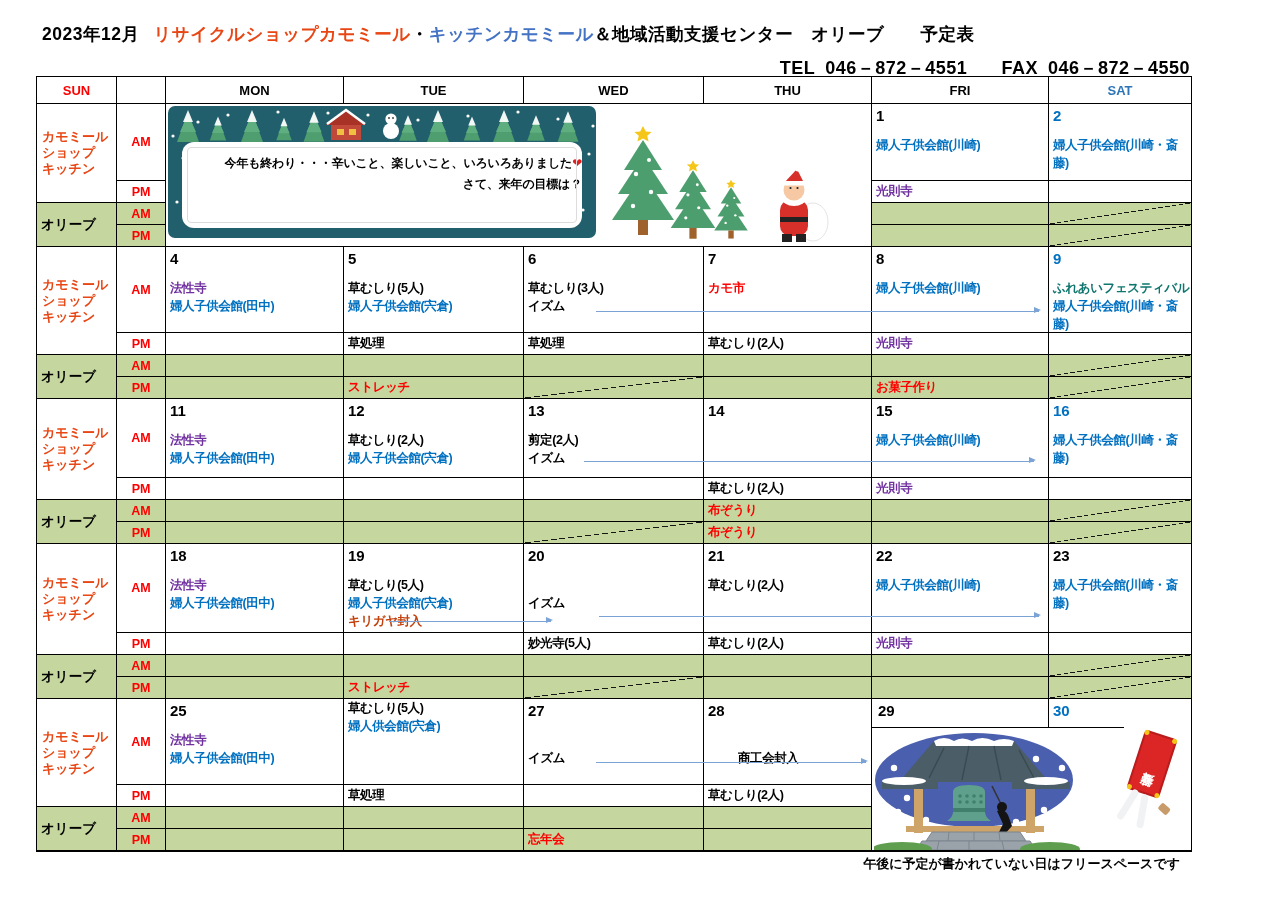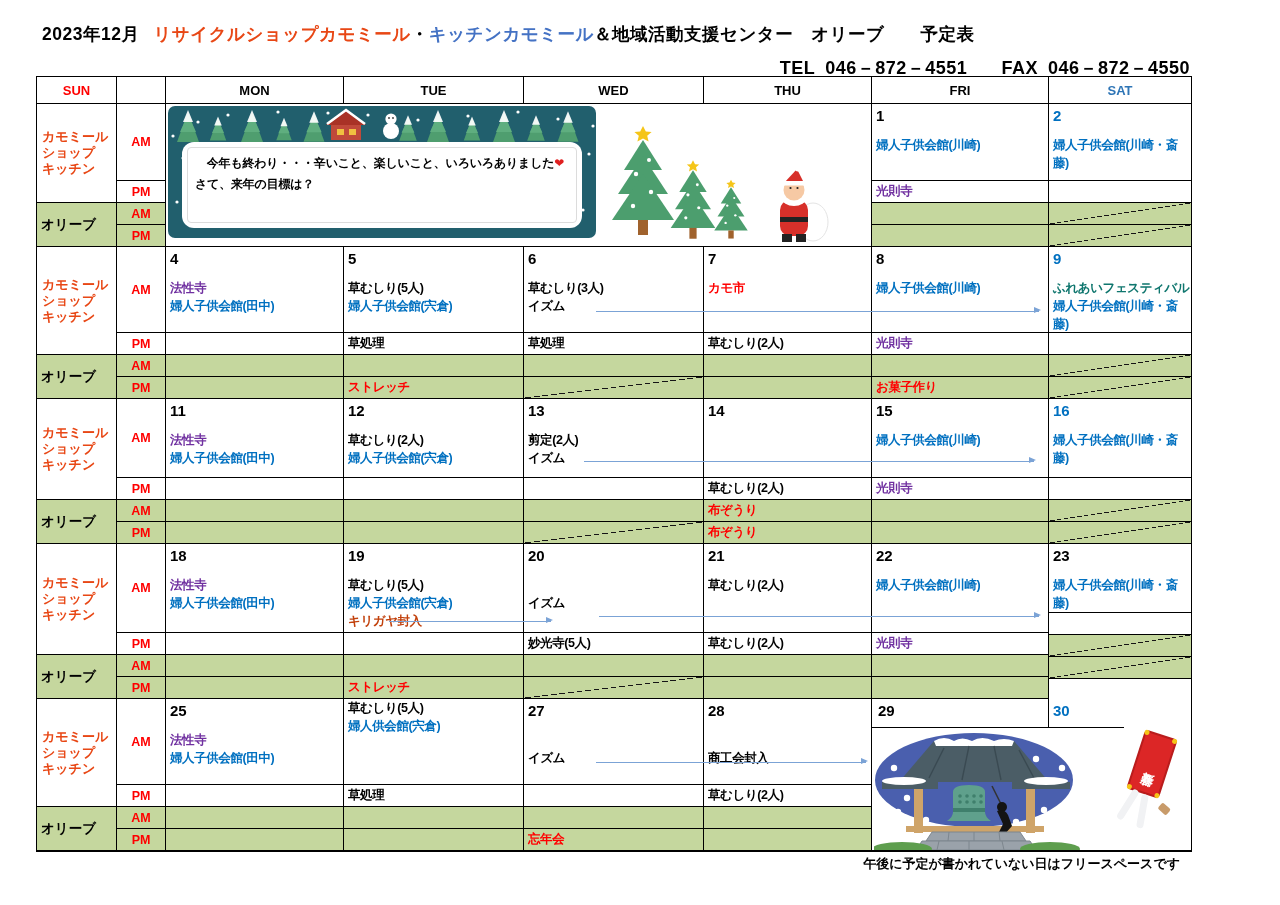--- a/index.html
+++ b/index.html
@@ -97,21 +97,21 @@
             <div class="kline">キッチン</div>
           </div>
           <div class="cel oli green" style="height: 44px;">オリーブ</div>
         </div>
         <div class="col" style="width: 49px;">
           <div class="cel lab" style="height: 77px;">AM</div>
           <div class="cel lab" style="height: 22px;">PM</div>
           <div class="cel lab green" style="height: 22px;">AM</div>
           <div class="cel lab green" style="height: 22px;">PM</div>
         </div>
-        <div class="col" style="width: 706px;">
+        <div class="col" style="width: 706px; text-align: right;">
           <div class="cel deco">
             <div class="banner">
               <svg class="bart" viewBox="0 0 428 132">
                 <defs>
                   <g id="btree">
                     <polygon points="0,-24 -11,6 11,6" fill="#4f9e6f"></polygon>
                     <polygon points="0,-22 -8,-4 8,-4" fill="#5fae7f"></polygon>
                     <polygon points="0,-26 -5,-14 5,-14" fill="#ffffff" opacity="0.92"></polygon>
                   </g>
                 </defs>
@@ -446,21 +446,21 @@
             <div class="date">22</div>
             <div class="entry" style="color: rgb(0, 112, 192);">婦人子供会館(川崎)</div>
           </div>
           <div class="cel pm" style="height: 22px;">
             <div class="entry" style="color: rgb(112, 48, 160);">光則寺</div>
           </div>
           <div class="cel orow green" style="height: 22px;"></div>
           <div class="cel orow green" style="height: 22px;"></div>
         </div>
         <div class="col" style="width: 142px;">
-          <div class="cel am" style="height: 69px;">
+          <div class="cel am" style="height: 89px;">
             <div class="date">23</div>
             <div class="entry" style="color: rgb(0, 112, 192);">婦人子供会館(川崎・斎藤)</div>
           </div>
           <div class="cel pm" style="height: 22px;"></div>
           <div class="cel orow green cross" style="height: 22px;"></div>
           <div class="cel orow green cross" style="height: 22px;"></div>
         </div>
       </div>
       <div class="wrow" style="height: 152px;">
         <div class="col" style="width: 80px;">
@@ -505,21 +505,21 @@
           </div>
           <div class="cel pm" style="height: 22px;"></div>
           <div class="cel orow green" style="height: 22px;"></div>
           <div class="cel orow green" style="height: 22px;">
             <div class="entry" style="color: rgb(255, 0, 0);">忘年会</div>
           </div>
         </div>
         <div class="col" style="width: 168px;">
           <div class="cel am" style="height: 86px;">
             <div class="date">28</div>
-            <div class="entry" style="color: rgb(0, 0, 0); margin-top: 18px;">商工会封入</div>
+            <div class="entry" style="color: rgb(0, 0, 0); margin-top: 18px; margin-left: 30px;">商工会封入</div>
           </div>
           <div class="cel pm" style="height: 22px;">
             <div class="entry" style="color: rgb(0, 0, 0);">草むしり(2人)</div>
           </div>
           <div class="cel orow green" style="height: 22px;"></div>
           <div class="cel orow green" style="height: 22px;"></div>
         </div>
         <div class="col" style="width: 319px;">
           <div class="cel w5cell">
             <div class="w5dates">

